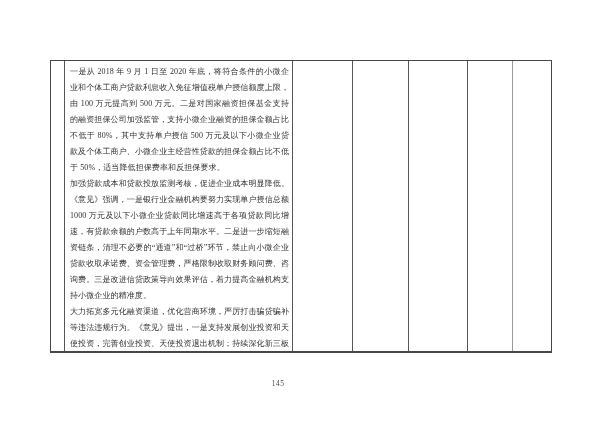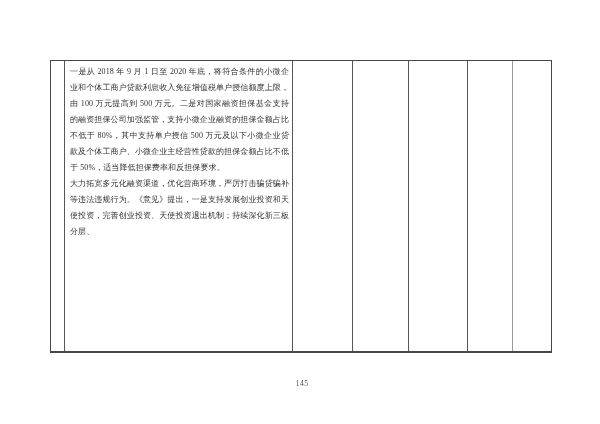--- a/index.html
+++ b/index.html
@@ -50,38 +50,39 @@
     font-size: 8px;
     line-height: 16px;
     color: #313131;
     text-align: justify;
     text-justify: inter-ideograph;
     letter-spacing: 0.1px;
   }
   .page-number {
     position: absolute;
     top: 379px;
-    left: 252px;
+    left: 228px;
     width: 100px;
     text-align: center;
     font-size: 7.5px;
     color: #4a4a4a;
     letter-spacing: 0.5px;
   }
 </style>
 </head>
 <body>
 
 <div class="page">
 
   <div class="doc-table">
     <div class="cell c0"></div>
 
     <div class="cell c1 text-cell">
       <p>一是从 2018 年 9 月 1 日至 2020 年底，将符合条件的小微企业和个体工商户贷款利息收入免征增值税单户授信额度上限，由 100 万元提高到 500 万元。二是对国家融资担保基金支持的融资担保公司加强监管，支持小微企业融资的担保金额占比不低于 80%，其中支持单户授信 500 万元及以下小微企业贷款及个体工商户、小微企业主经营性贷款的担保金额占比不低于 50%，适当降低担保费率和反担保要求。</p>
+      <p>加强贷款成本和贷款投放监测考核，促进企业成本明显降低。《意见》强调，一是银行业金融机构要努力实现单户授信总额 1000 万元及以下小微企业贷款同比增速高于各项贷款同比增速，有贷款余额的户数高于上年同期水平。二是进一步缩短融资链条，清理不必要的“通道”和“过桥”环节，禁止向小微企业贷款收取承诺费、资金管理费，严格限制收取财务顾问费、咨询费。三是改进信贷政策导向效果评估，着力提高金融机构支持小微企业的精准度。</p>
       <p>大力拓宽多元化融资渠道，优化营商环境，严厉打击骗贷骗补等违法违规行为。《意见》提出，一是支持发展创业投资和天使投资，完善创业投资、天使投资退出机制；持续深化新三板分层、</p>
     </div>
 
     <div class="cell c2"></div>
     <div class="cell c3"></div>
     <div class="cell c4"></div>
     <div class="cell c5"></div>
     <div class="cell c6"></div>
   </div>
 

